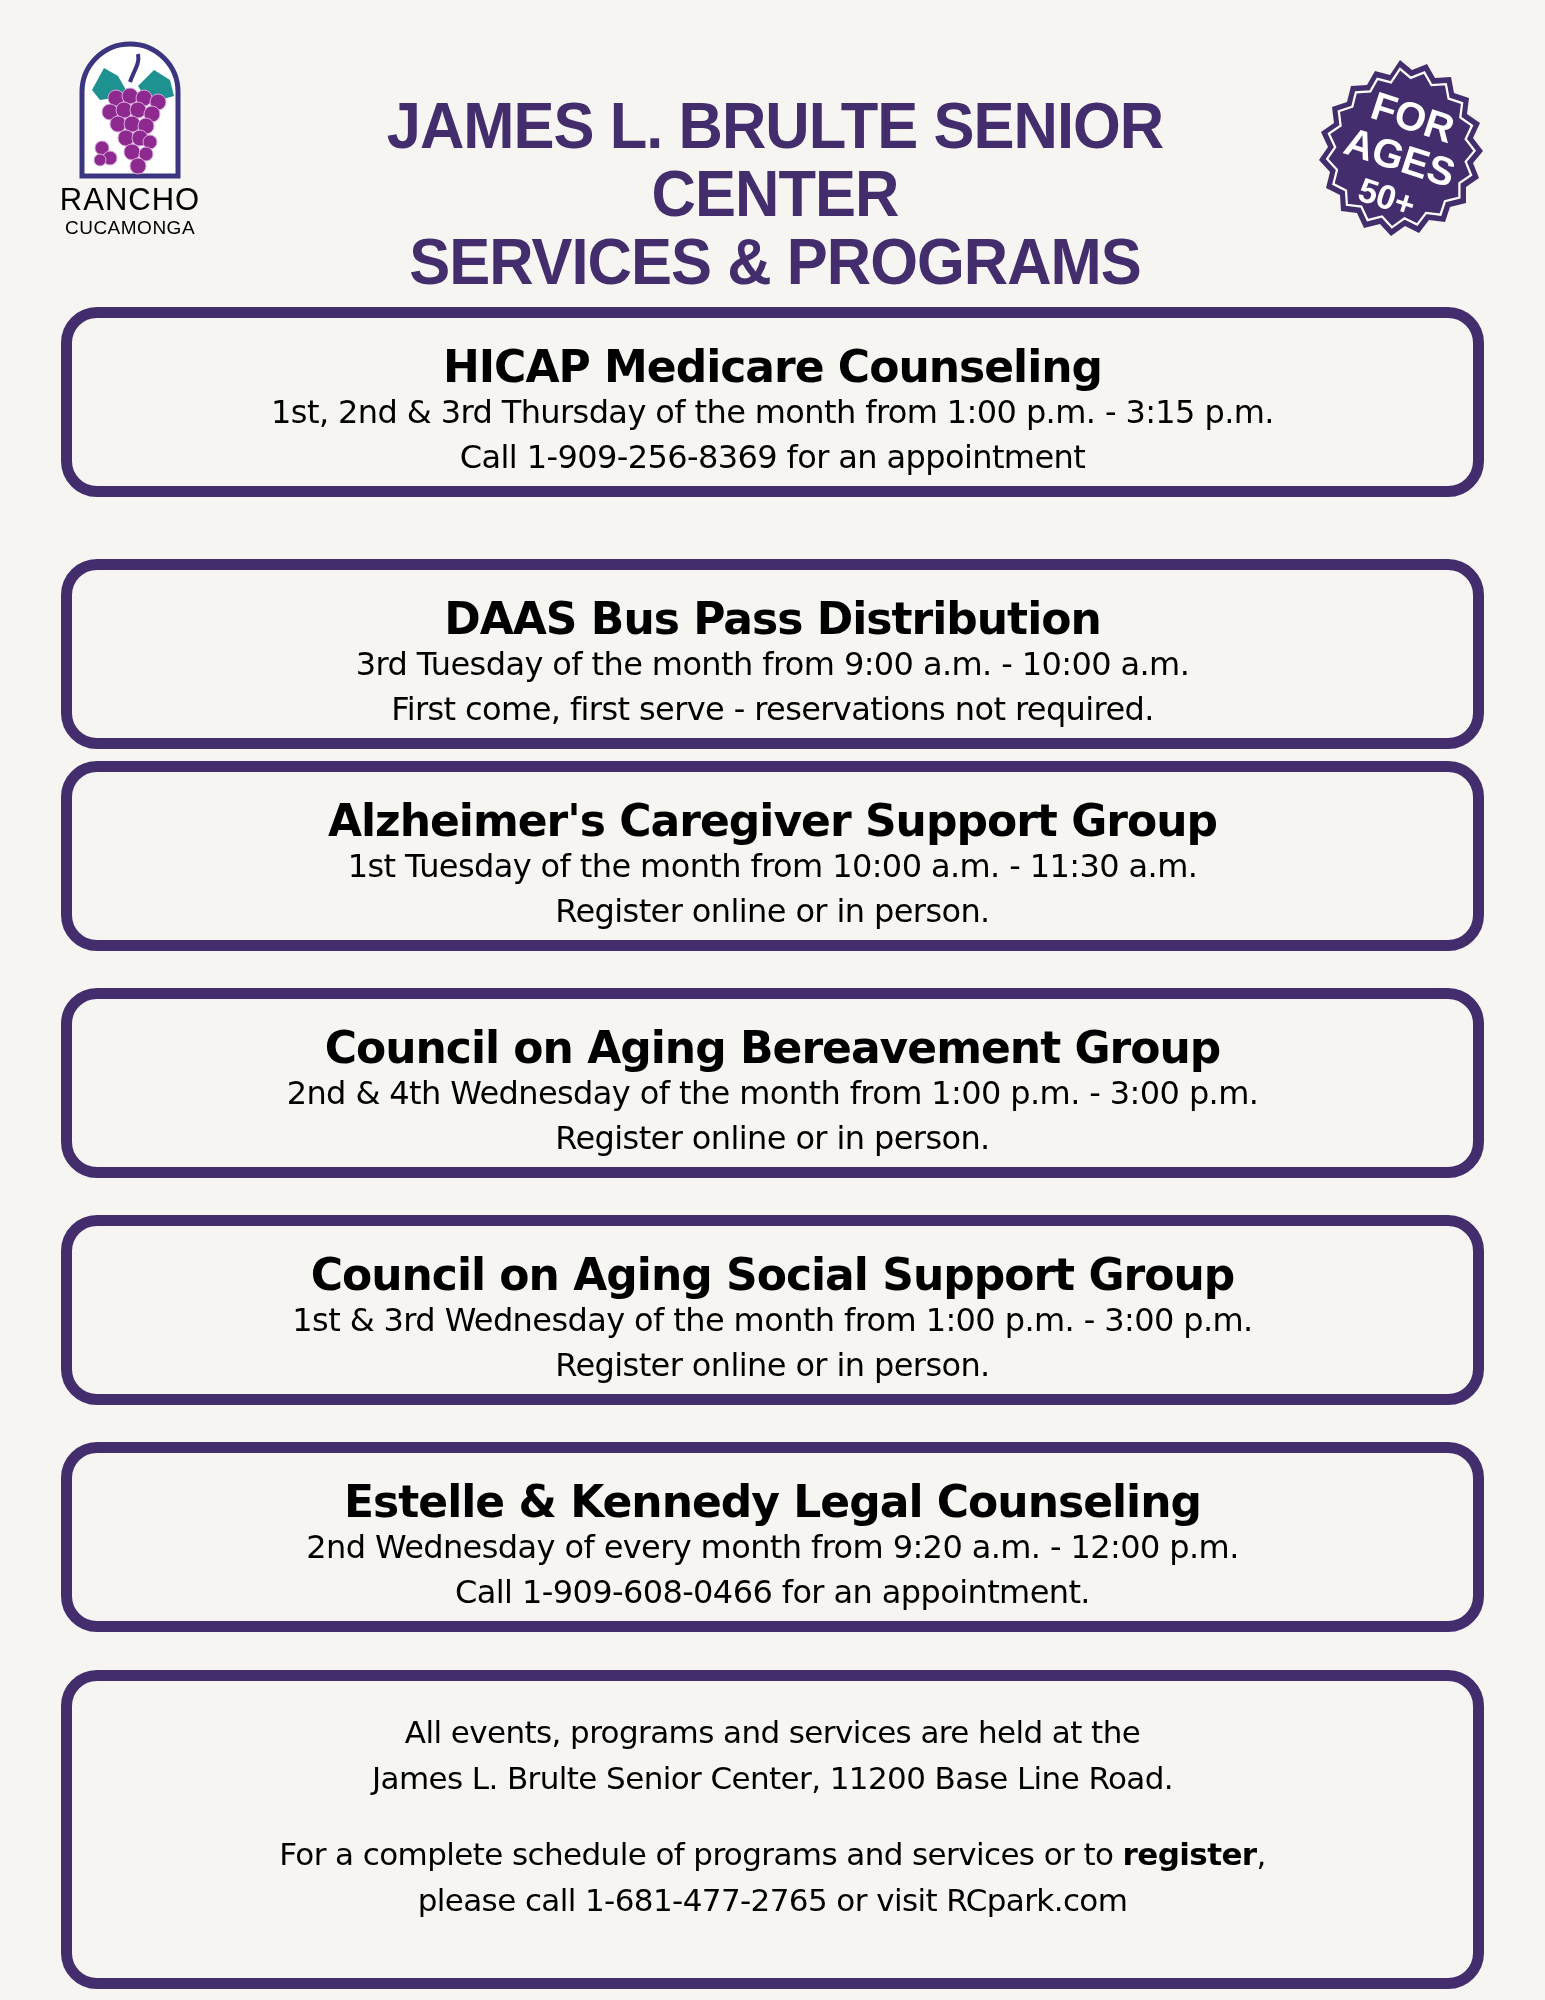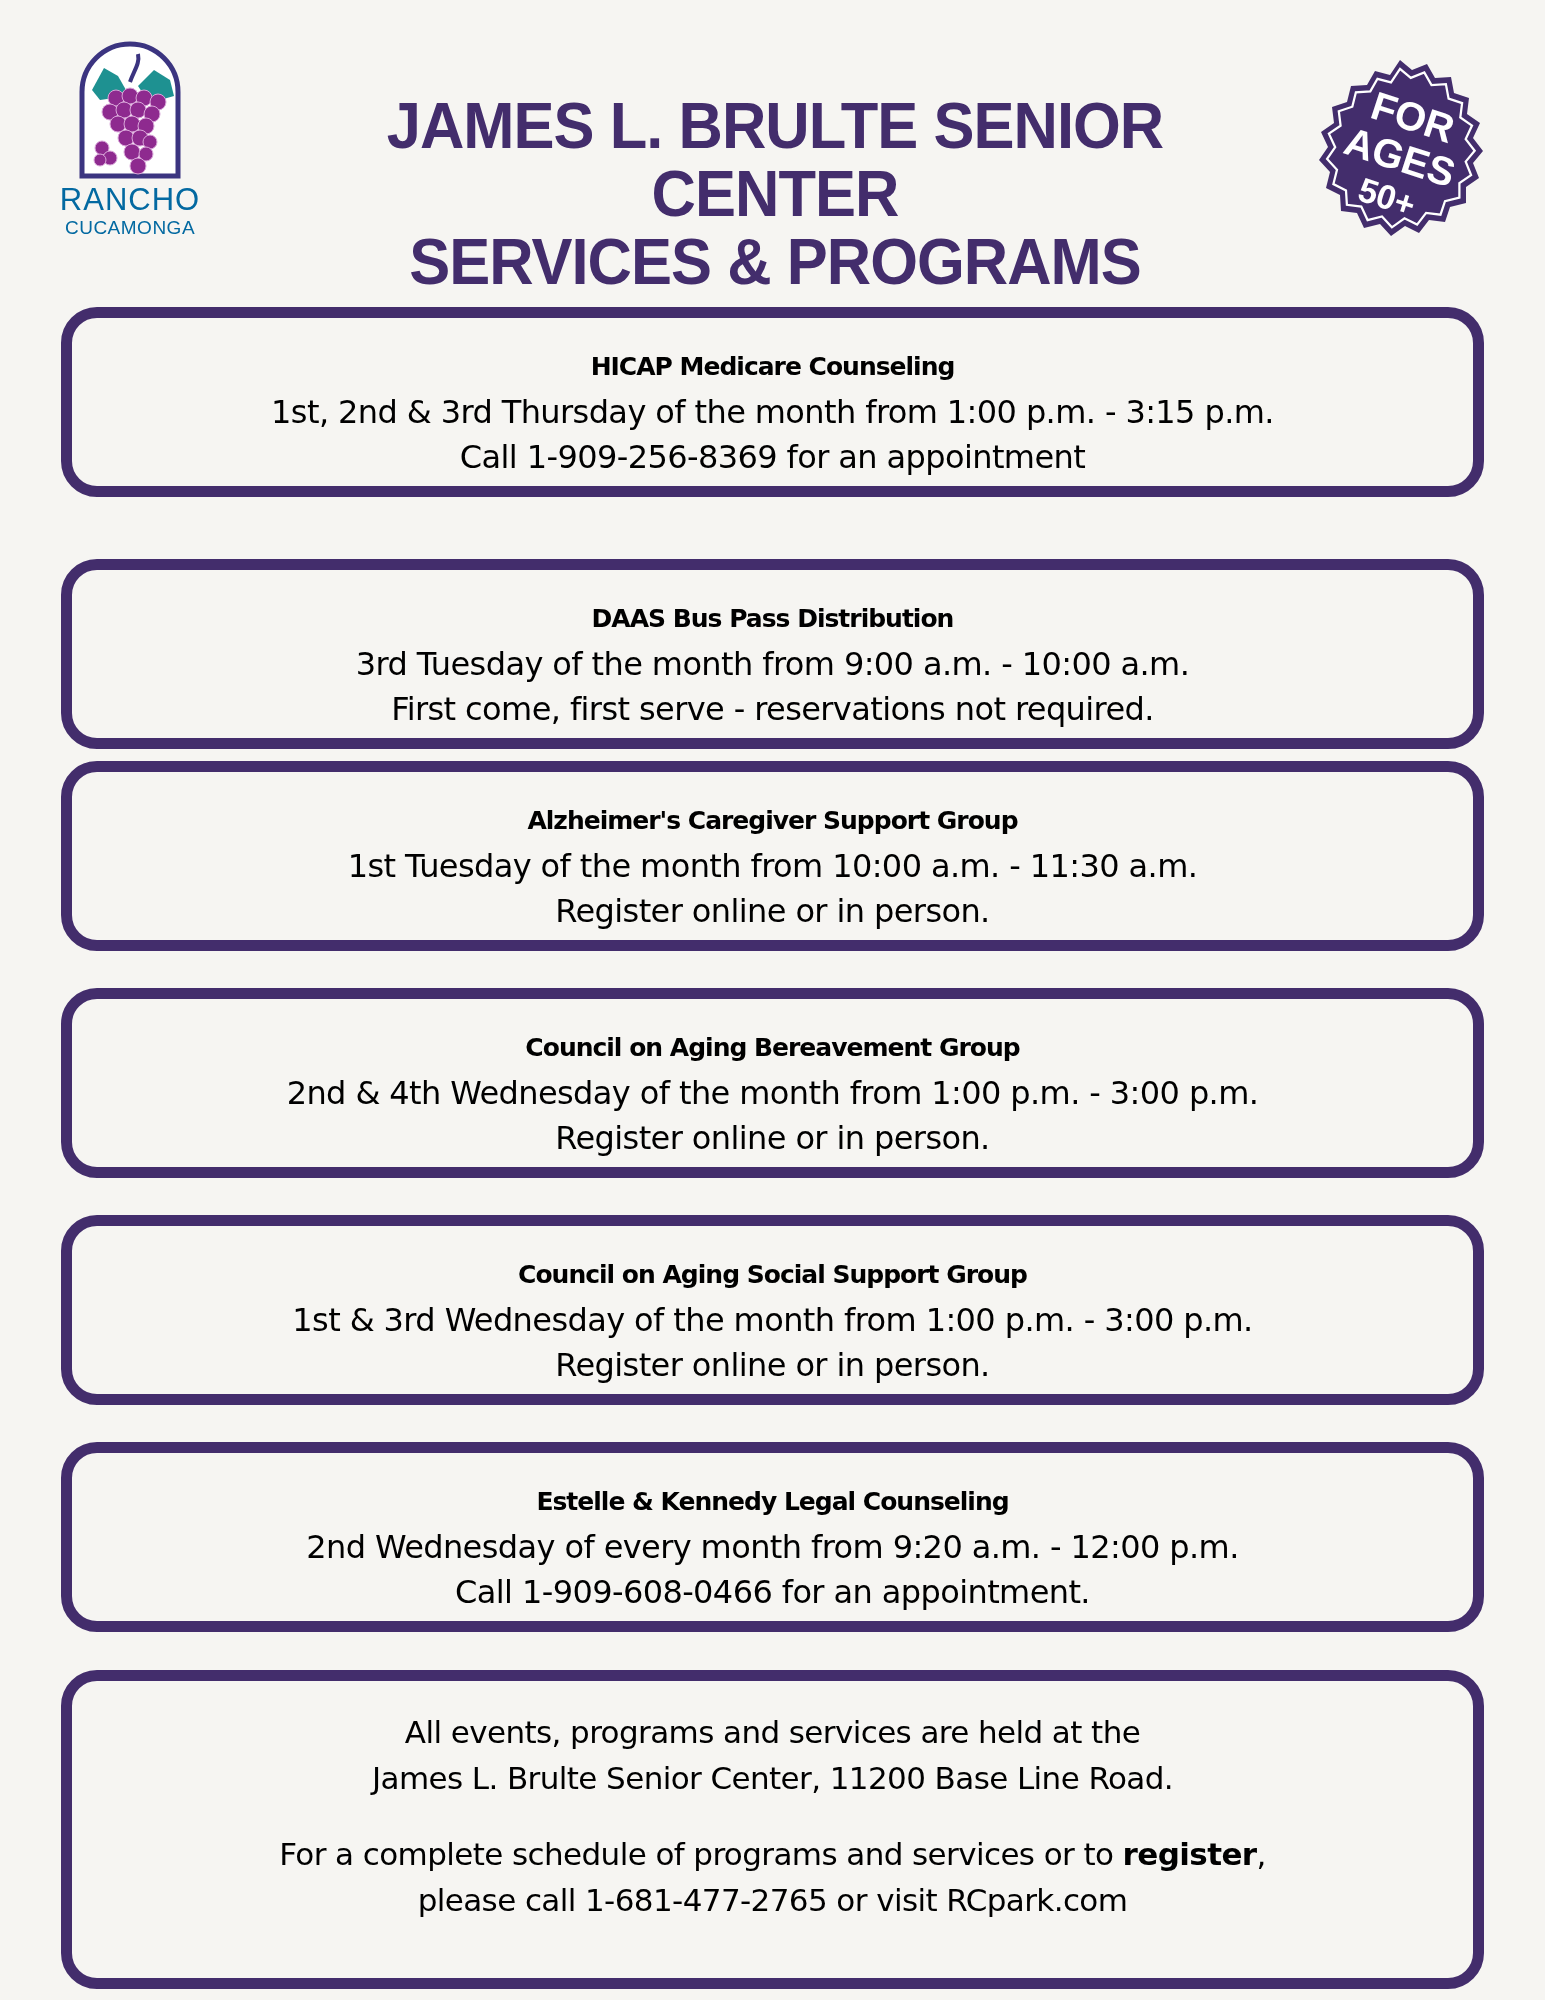--- a/index.html
+++ b/index.html
@@ -1,41 +1,41 @@
 <!DOCTYPE html>
 <html><head>
 <meta charset="utf-8">
 <style>
   * { box-sizing: border-box; margin: 0; padding: 0; }
   html, body { width: 1545px; height: 2000px; background: #f6f5f2; overflow: hidden; }
   body { position: relative; font-family: "DejaVu Sans", sans-serif; color: #000; }
 
   .logo { position: absolute; left: 50px; top: 40px; width: 160px; height: 200px; }
   .logo svg { position: absolute; left: 24px; top: 0; }
-  .logo-text { position: absolute; left: 0; width: 160px; text-align: center; color: #0369a1; font-family: "Liberation Sans", sans-serif; }
+  .logo-text { position: absolute; left: 0; width: 160px; text-align: center; color: #000000; font-family: "Liberation Sans", sans-serif; }
   .logo-text.l1 { top: 142px; font-size: 31px; letter-spacing: 1px; }
   .logo-text.l2 { top: 177px; font-size: 19px; letter-spacing: 0.5px; }
 
   .title { position: absolute; left: 240px; width: 1070px; top: 92px; text-align: center; color: #432d6c;
            font-family: "Liberation Sans", sans-serif; font-weight: bold; font-size: 64px; line-height: 68px;
            letter-spacing: -1px; transform: scaleX(0.96); }
 
   .badge { position: absolute; left: 1295px; top: 52px; width: 210px; height: 210px; }
   .badge svg { position: absolute; left: 0; top: 0; }
   .badge-text { position: absolute; left: 0; top: 0; width: 210px; height: 210px; display: flex; flex-direction: column;
                 align-items: center; justify-content: center; transform: rotate(18deg); color: #fff;
                 font-family: "Liberation Sans", sans-serif; font-weight: bold; line-height: 42px; }
   .badge-text span { display: block; }
   .badge-text .b1 { font-size: 40px; }
   .badge-text .b2 { font-size: 40px; }
   .badge-text .b3 { font-size: 34px; }
 
   .card { position: absolute; left: 61px; width: 1423px; height: 190px; border: 11px solid #432d6c; border-radius: 36px;
           background: #f6f5f2; text-align: center; padding-top: 26px; }
-  .card-title { font-family: "DejaVu Sans", sans-serif; font-weight: bold; font-size: 25px; line-height: 46px; letter-spacing: -1px; }
+  .card-title { font-family: "DejaVu Sans", sans-serif; font-weight: bold; font-size: 44px; line-height: 46px; letter-spacing: -1px; }
   .card-line { font-family: "DejaVu Sans", sans-serif; font-size: 32px; line-height: 45px; letter-spacing: -0.6px; }
 
   .footer { position: absolute; left: 61px; width: 1423px; top: 1670px; height: 319px; border: 11px solid #432d6c;
             border-radius: 36px; text-align: center; padding-top: 28px; }
   .footer .card-line { font-size: 31px; line-height: 46px; }
   .footer .gap { height: 30px; }
   .footer b { font-weight: bold; }
 </style>
 </head>
 <body>

